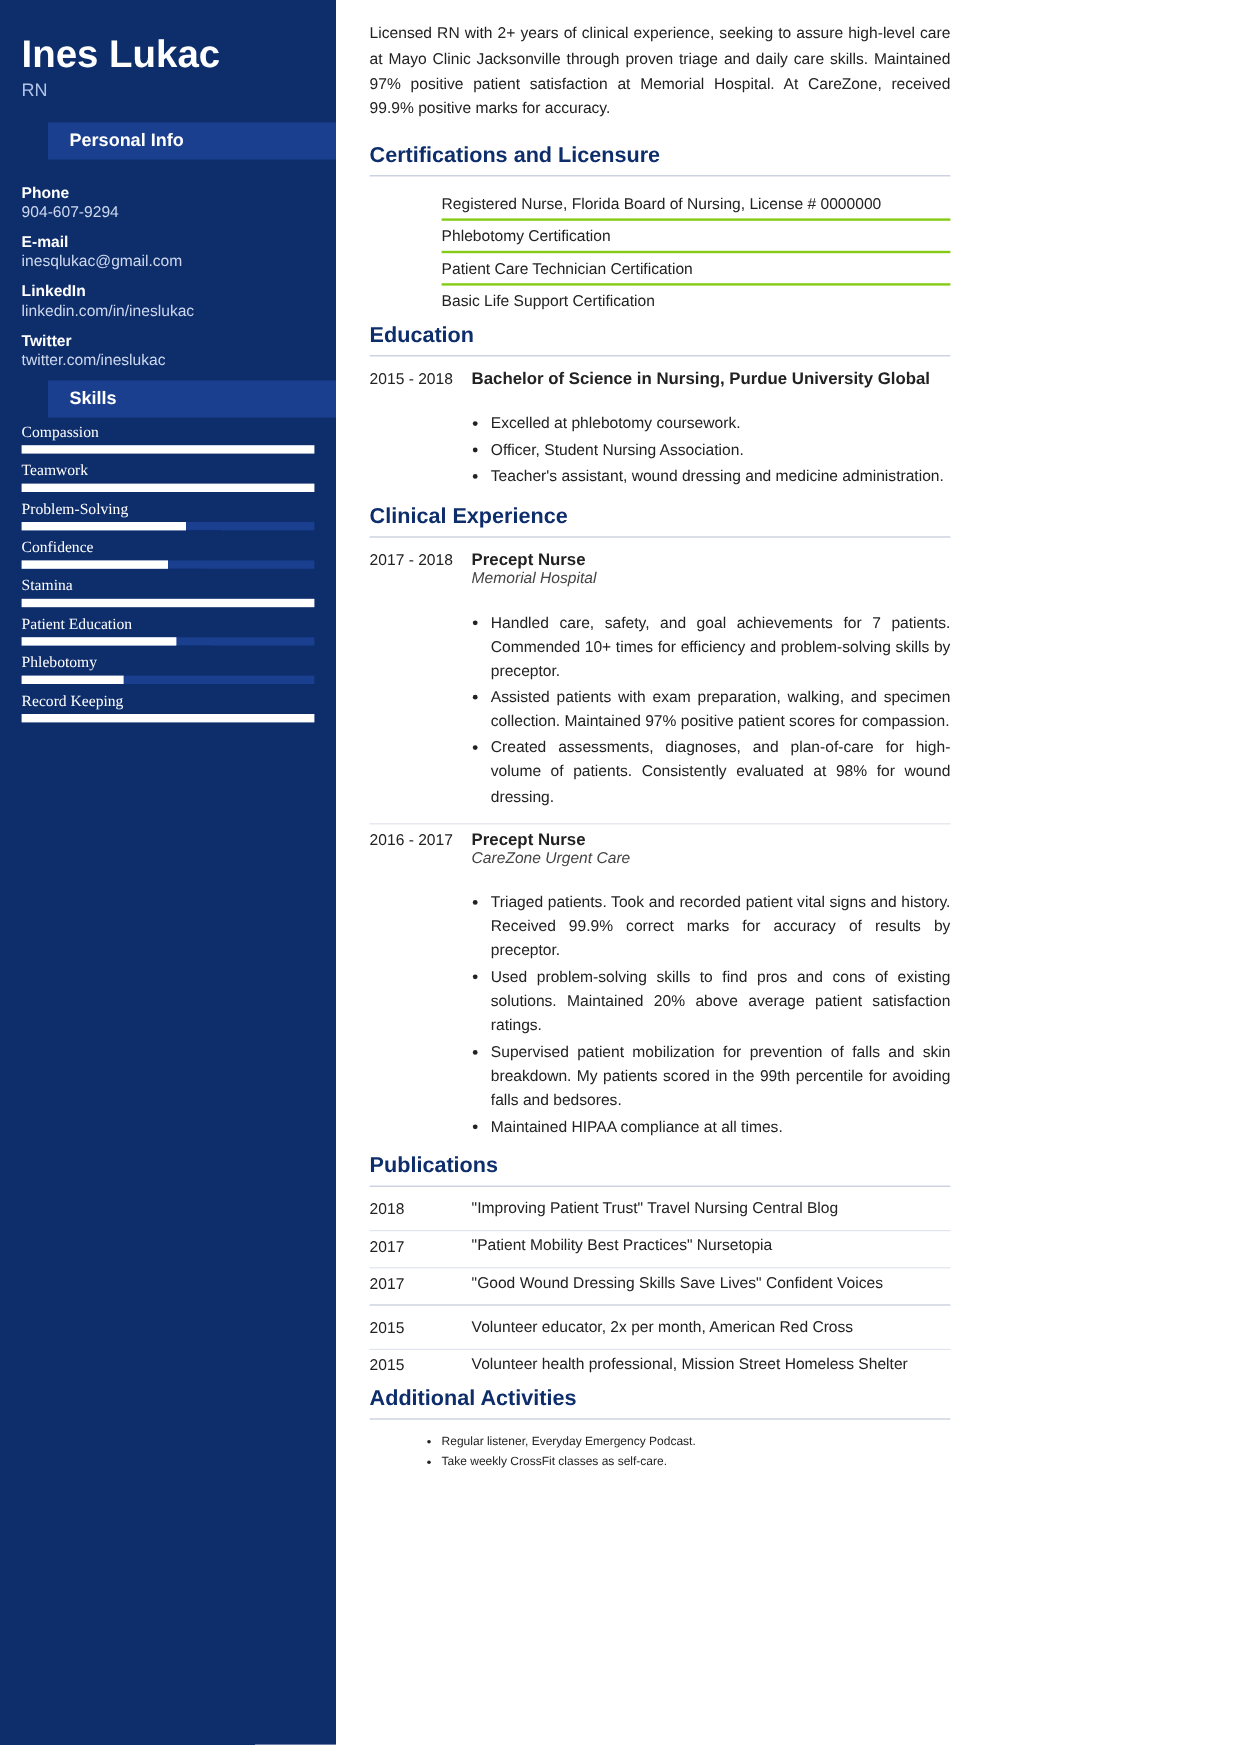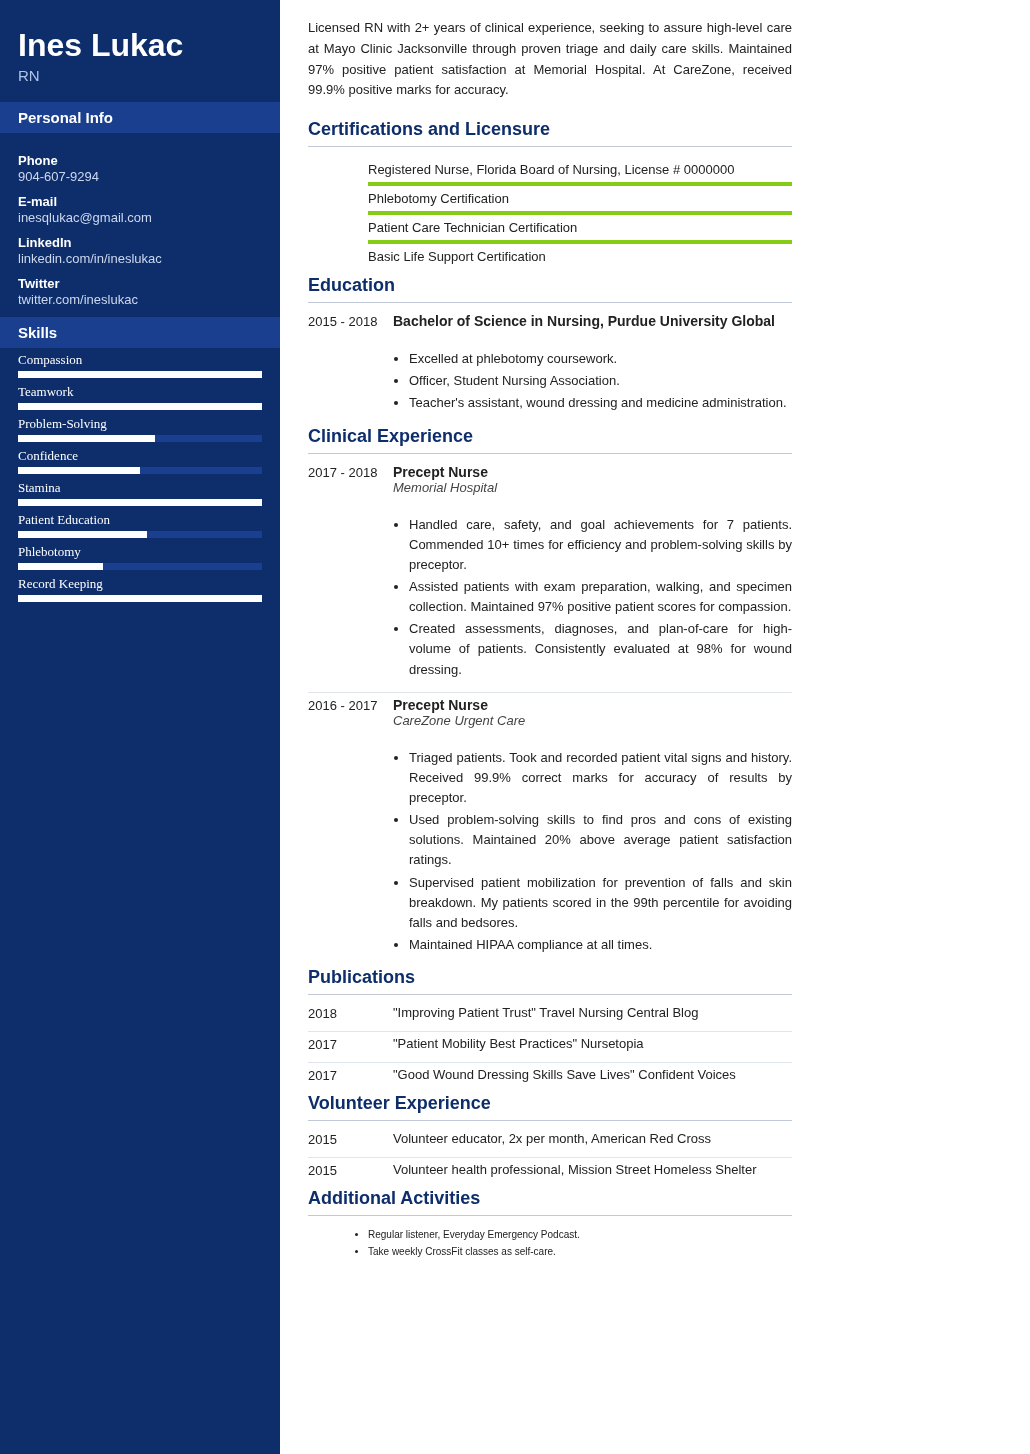--- a/index.html
+++ b/index.html
@@ -35,20 +35,21 @@
       line-height: 1.1;
     }
     .sidebar-title {
       font-size: 15px;
       color: #b0c4e8;
       margin-top: 4px;
     }
     .sidebar-section-bar {
       background-color: #1a3f8f;
       padding: 7px 18px 7px 18px;
+      margin-left: 40px;
     }
     .sidebar-section-bar .section-label {
       color: #fff;
       font-size: 15px;
       font-weight: bold;
     }
     .personal-info-block {
       padding: 10px 18px;
     }
     .info-label {
@@ -115,21 +116,21 @@
     }
     
     .cert-list {
       list-style: none;
       padding: 0 0 0 60px;
       margin-bottom: 6px;
     }
     .cert-list li {
       padding: 5px 0;
       font-size: 13px;
-      border-bottom: 4px solid #84cc16;
+      border-bottom: 2px solid #84cc16;
       color: #222;
     }
     .cert-list li:last-child {
       border-bottom: none;
     }
     
     .edu-entry, .exp-entry, .pub-entry, .vol-entry {
       display: flex;
       margin-bottom: 10px;
     }
@@ -343,21 +344,20 @@
           <div class="entry-year">2017</div>
           <div class="entry-content">"Patient Mobility Best Practices" Nursetopia</div>
         </div>
         <hr class="pub-divider">
         <div class="pub-entry">
           <div class="entry-year">2017</div>
           <div class="entry-content">"Good Wound Dressing Skills Save Lives" Confident Voices</div>
         </div>
       </div>
 
-    <div class="section-title">Volunteer Experience</div>
     <hr class="section-divider">
     <div id="volunteer-container">
         <div class="vol-entry">
           <div class="entry-year">2015</div>
           <div class="entry-content">Volunteer educator, 2x per month, American Red Cross</div>
         </div>
         <hr class="vol-divider">
         <div class="vol-entry">
           <div class="entry-year">2015</div>
           <div class="entry-content">Volunteer health professional, Mission Street Homeless Shelter</div>

